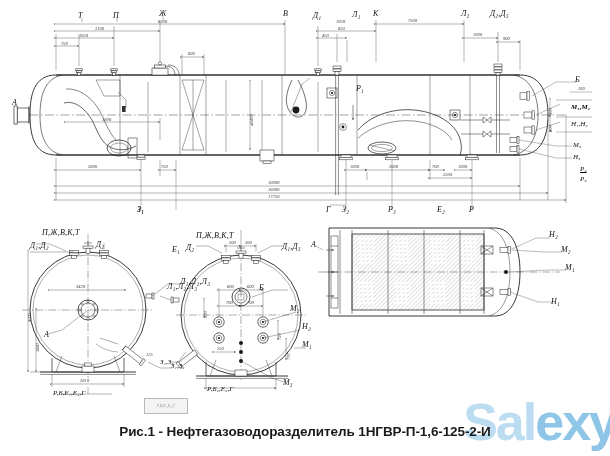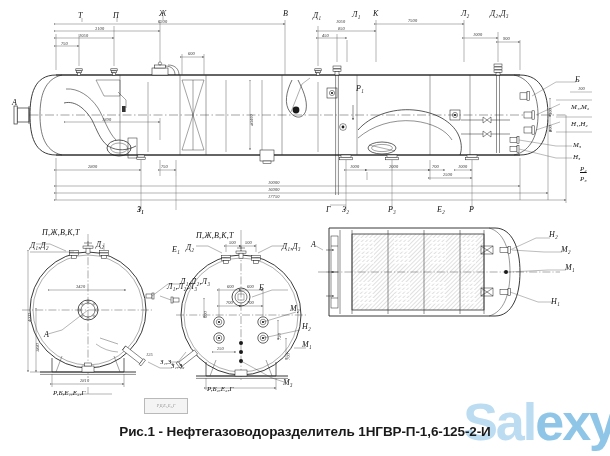--- a/index.html
+++ b/index.html
@@ -666,21 +666,21 @@
 <div class="lbl pos" style="left:137px;top:205px;font-weight:bold;">З₁</div>
 <div class="lbl pos" style="left:172px;top:205px;margin-top:40px;">Е₁</div>
 <div class="lbl pos" style="left:326px;top:205px;">Г</div>
 <div class="lbl pos" style="left:342px;top:205px;">З₂</div>
 <div class="lbl pos" style="left:388px;top:205px;">Р₃</div>
 <div class="lbl pos" style="left:437px;top:205px;font-style:italic;">Е₂</div>
 <div class="lbl pos" style="left:469px;top:205px;">Р</div>
 
 <div class="lbl pos" style="left:575px;top:75px;">Б</div>
 <div class="lbl dim" style="left:578px;top:86px;">100</div>
-<div class="lbl posb" style="left:571px;top:103px;">М₁,М₂</div>
+<div class="lbl posb" style="left:571px;top:103px;font-weight:bold;">М₁,М₂</div>
 <div class="lbl posb" style="left:571px;top:120px;text-align:right;">Н₁,Н₂</div>
 <div class="lbl dimv" style="left:548px;top:115px;">900</div>
 <div class="lbl dimv" style="left:548px;top:132px;">800</div>
 <div class="lbl posb" style="left:573px;top:141px;">М₃</div>
 <div class="lbl posb" style="left:573px;top:153px;">Н₃</div>
 <div class="lbl posb" style="left:580px;top:165px;text-decoration:underline;">Р₂</div>
 <div class="lbl posb" style="left:580px;top:175px;">Р₃</div>
 
 <div class="lbl pos" style="left:42px;top:228px;">П,Ж,В,К,Т</div>
 <div class="lbl pos" style="left:30px;top:241px;">Д₁,Д₂</div>

